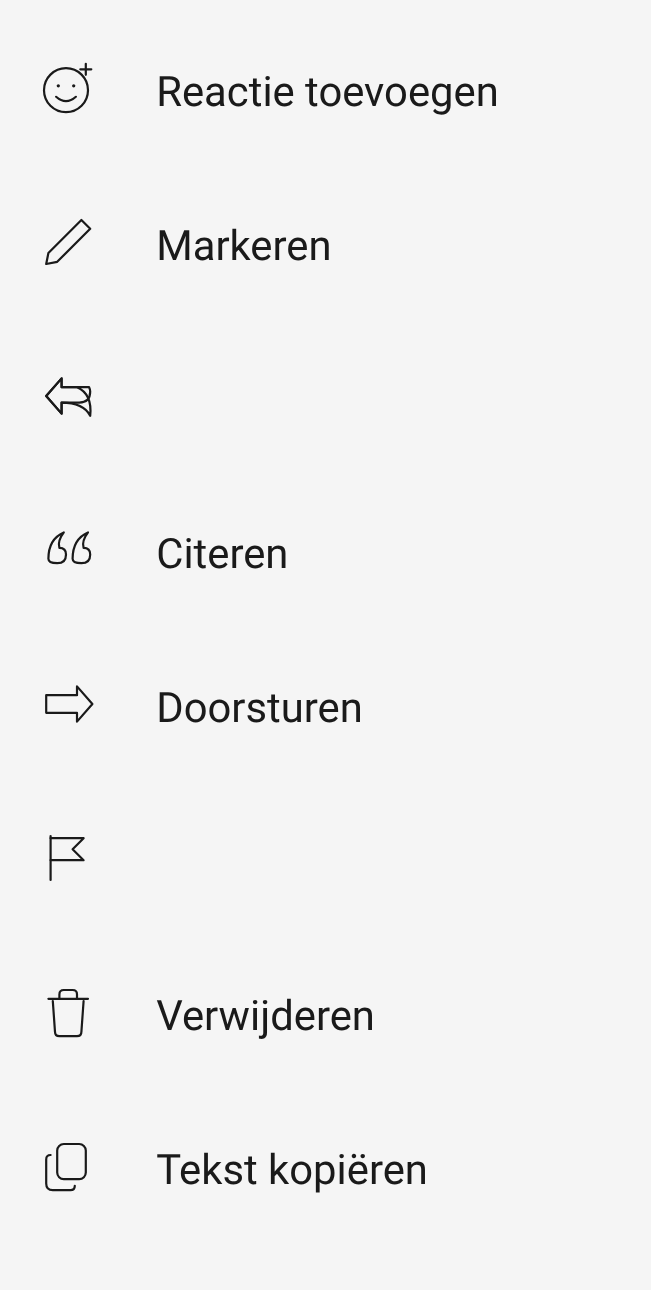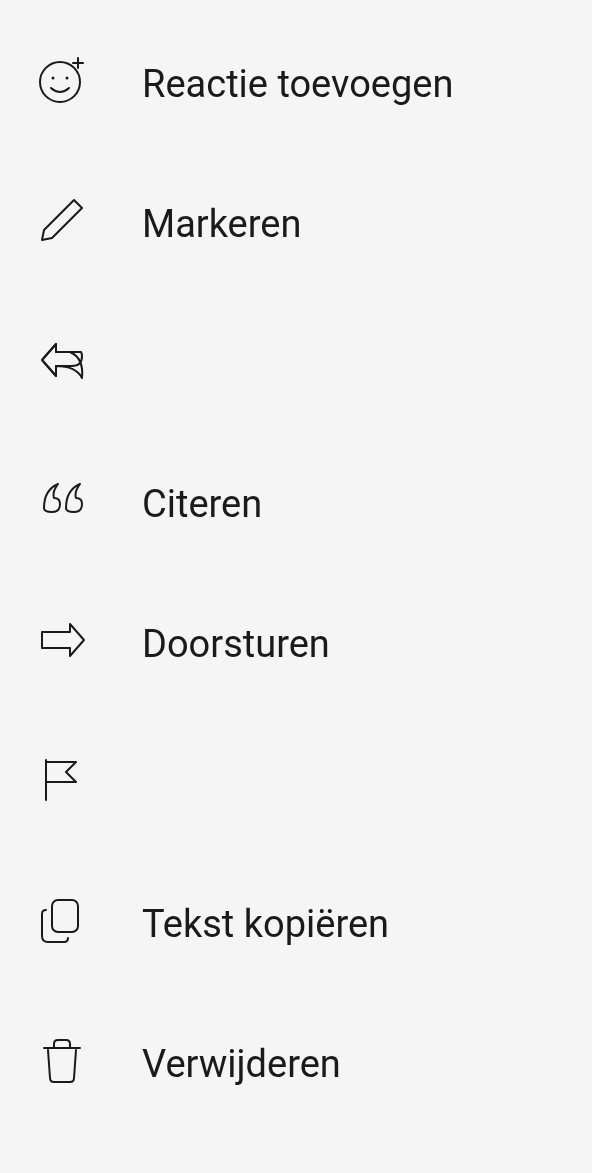--- a/index.html
+++ b/index.html
@@ -110,31 +110,31 @@
       <svg viewBox="0 0 52 52">
         <line x1="10" y1="6" x2="10" y2="46"></line>
         <path d="M 10 8 L 40 8 L 30 18 L 40 28 L 10 28"></path>
       </svg>
     </span>
   </div>
 
   <div class="menu-item">
     <span class="icon-wrap">
       <svg viewBox="0 0 52 52">
-        <rect x="16" y="6" width="26" height="32" rx="6"></rect>
-        <path d="M 10 16 Q 6 16 6 20 L 6 42 Q 6 48 12 48 L 28 48 Q 32 48 32 44"></path>
-      </svg>
-    </span>
-    <span class="label">Tekst kopiëren</span>
-  </div>
-
-  <div class="menu-item">
-    <span class="icon-wrap">
-      <svg viewBox="0 0 52 52">
         <path d="M 12 16 L 14 44 Q 14 48 18 48 L 34 48 Q 38 48 38 44 L 40 16"></path>
         <line x1="8" y1="14" x2="44" y2="14"></line>
         <path d="M 18 14 L 18 10 Q 18 6 22 6 L 30 6 Q 34 6 34 10 L 34 14"></path>
       </svg>
     </span>
     <span class="label">Verwijderen</span>
   </div>
 
+  <div class="menu-item">
+    <span class="icon-wrap">
+      <svg viewBox="0 0 52 52">
+        <rect x="16" y="6" width="26" height="32" rx="6"></rect>
+        <path d="M 10 16 Q 6 16 6 20 L 6 42 Q 6 48 12 48 L 28 48 Q 32 48 32 44"></path>
+      </svg>
+    </span>
+    <span class="label">Tekst kopiëren</span>
+  </div>
+
 </div>
 
 </body></html>

